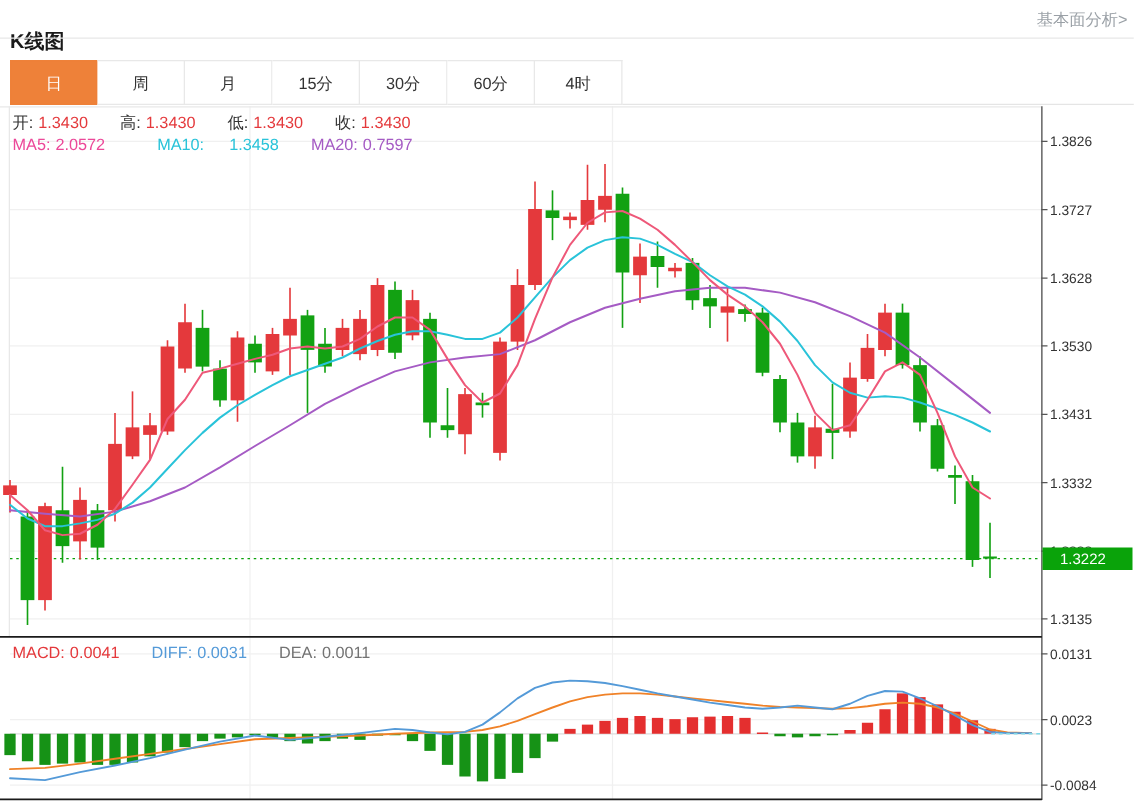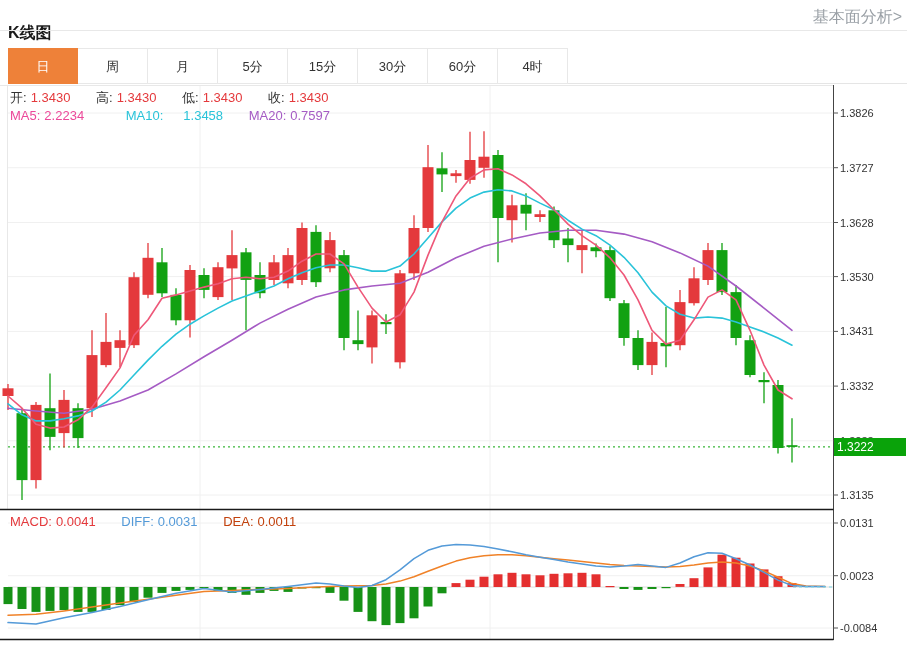--- a/index.html
+++ b/index.html
@@ -1,48 +1,47 @@
 <!DOCTYPE html>
 <html><head>
 <meta charset="utf-8">
 <style>
   html,body{margin:0;padding:0;background:#fff;}
   body{width:907px;height:645px;position:relative;font-family:"Liberation Sans","DejaVu Sans",sans-serif;overflow:hidden;}
   .page-title{position:absolute;left:8px;top:23px;font-size:16px;font-weight:bold;color:#1a1a1a;}
-  .analysis-link{position:absolute;right:5px;top:7px;font-size:16px;color:#9aa0a6;text-decoration:none;cursor:pointer;}
+  .analysis-link{position:absolute;right:5px;top:7px;font-size:13px;color:#9aa0a6;text-decoration:none;cursor:pointer;}
   .title-divider{position:absolute;left:0;top:30px;width:907px;height:1px;background:#e8e8e8;}
   .tabbar{position:absolute;left:8px;top:48px;height:36px;display:flex;border-bottom:1px solid #e5e5e5;width:899px;box-sizing:border-box;}
   .tab{width:70px;height:36px;line-height:36px;text-align:center;font-size:13px;color:#333;background:#fff;border:1px solid #e8e8e8;border-left:none;box-sizing:border-box;cursor:pointer;}
   .tab:first-child{border-left:1px solid #e8e8e8;}
   .tab.active{background:#ee8139;color:#fff;border-color:#ee8139;}
   .overlay-row{position:absolute;font-size:13px;white-space:nowrap;z-index:3;}
   .overlay-row span{margin-right:4px;}
   .lbl{color:#333;}
   .val-red{color:#e4393c;}
   .ma5{color:#ec4899;margin-top:28px;}
   .ma10{color:#29c3d9;padding-left:16px;}
   .ma20{color:#a55bc4;}
   .diff{color:#549ad8;}
-  .dea{color:#c2410c;}
+  .dea{color:#737373;}
   .gap{display:inline-block;width:14px;}
   #chart{position:absolute;left:0;top:0;z-index:1;}
-  .price-tag{position:absolute;left:834px;top:438px;width:72px;height:18px;background:#0aa30a;color:#fff;font-size:12px;line-height:18px;padding-left:3px;box-sizing:border-box;z-index:4;}
+  .price-tag{position:absolute;left:834px;top:438px;width:72px;height:18px;background:#0aa30a;color:#fff;font-size:12px;line-height:18px;padding-left:14px;box-sizing:border-box;z-index:4;}
 </style>
 </head>
 <body>
 
 <div class="page-title">K线图</div>
 <a class="analysis-link">基本面分析&gt;</a>
 <div class="title-divider"></div>
 
 <div class="tabbar">
   <div class="tab active">日</div>
   <div class="tab">周</div>
   <div class="tab">月</div>
-  <div class="tab">5分</div>
   <div class="tab">15分</div>
   <div class="tab">30分</div>
   <div class="tab">60分</div>
   <div class="tab">4时</div>
 </div>
 
 <svg id="chart" width="907" height="645" viewBox="0 0 907 645">
     <line x1="8" y1="113.0" x2="833" y2="113.0" stroke="#f0f0f0" stroke-width="1"></line>
     <line x1="8" y1="167.7" x2="833" y2="167.7" stroke="#f0f0f0" stroke-width="1"></line>
     <line x1="8" y1="222.5" x2="833" y2="222.5" stroke="#f0f0f0" stroke-width="1"></line>
@@ -267,21 +266,21 @@
   </svg>
 
 <div class="overlay-row" style="left:10px;top:89px;">
   <span class="lbl">开:</span><span class="val-red">1.3430</span><span class="gap"></span>
   <span class="lbl">高:</span><span class="val-red">1.3430</span><span class="gap"></span>
   <span class="lbl">低:</span><span class="val-red">1.3430</span><span class="gap"></span>
   <span class="lbl">收:</span><span class="val-red">1.3430</span>
 </div>
 
 <div class="overlay-row" style="left:10px;top:108px;">
-  <span class="ma5">MA5:</span><span class="ma5">2.2234</span><span class="gap"></span>
+  <span class="ma5">MA5:</span><span class="ma5">2.0572</span><span class="gap"></span>
   <span class="ma10">MA10:</span><span class="ma10">1.3458</span><span class="gap"></span>
   <span class="ma20">MA20:</span><span class="ma20">0.7597</span>
 </div>
 
 <div class="overlay-row" style="left:10px;top:514px;">
   <span class="val-red">MACD:</span><span class="val-red">0.0041</span><span class="gap"></span>
   <span class="diff">DIFF:</span><span class="diff">0.0031</span><span class="gap"></span>
   <span class="dea">DEA:</span><span class="dea">0.0011</span>
 </div>
 

